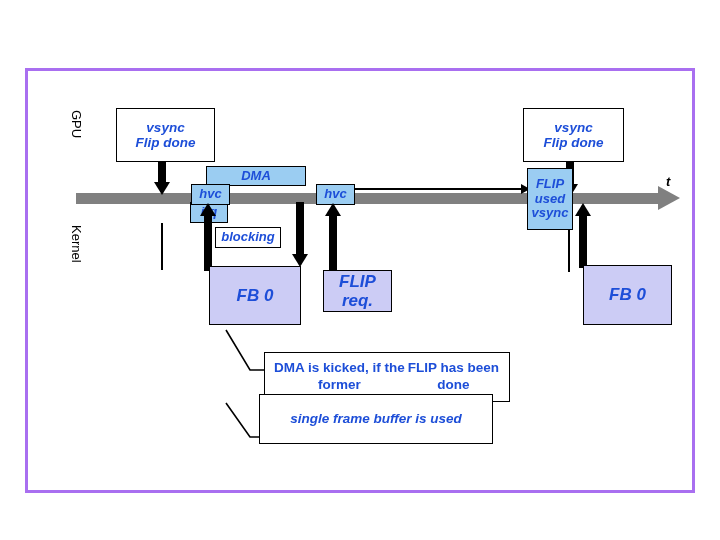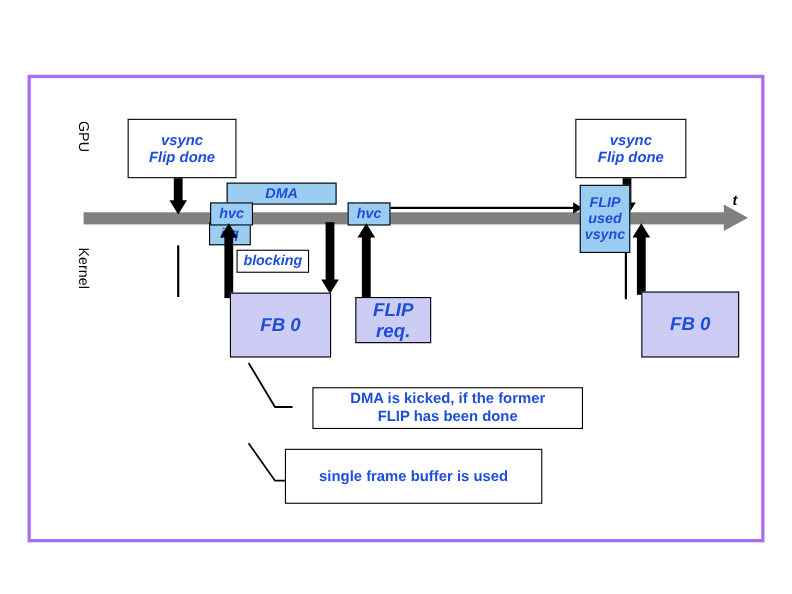--- a/index.html
+++ b/index.html
@@ -197,22 +197,22 @@
 
   <div class="abs box lav fb-box italic" style="left:583px; top:265px; width:89px; height:60px;">
     <span>FB 0</span>
   </div>
 
   <svg class="abs" style="left:0; top:0; width:720px; height:540px; pointer-events:none;">
     <path class="leader" d="M 226 330 L 250 370 L 266 370"></path>
     <path class="leader" d="M 226 403 L 250 437 L 266 437"></path>
   </svg>
 
-  <div class="abs box white callout" style="left:264px; top:352px; width:246px; height:38px; flex-direction:column;margin-left:20px;">
+  <div class="abs box white callout" style="left:264px; top:352px; width:246px; height:50px; flex-direction:row;">
     <span>DMA is kicked, if the former</span>
     <span>FLIP has been done</span>
   </div>
 
-  <div class="abs box white callout" style="left:259px; top:408px; width:234px; height:50px; flex-direction:column;">
+  <div class="abs box white callout" style="left:259px; top:394px; width:234px; height:50px; flex-direction:column;font-style:italic;">
     <span>single frame buffer is used</span>
   </div>
 
 </div>
 
 </body></html>

